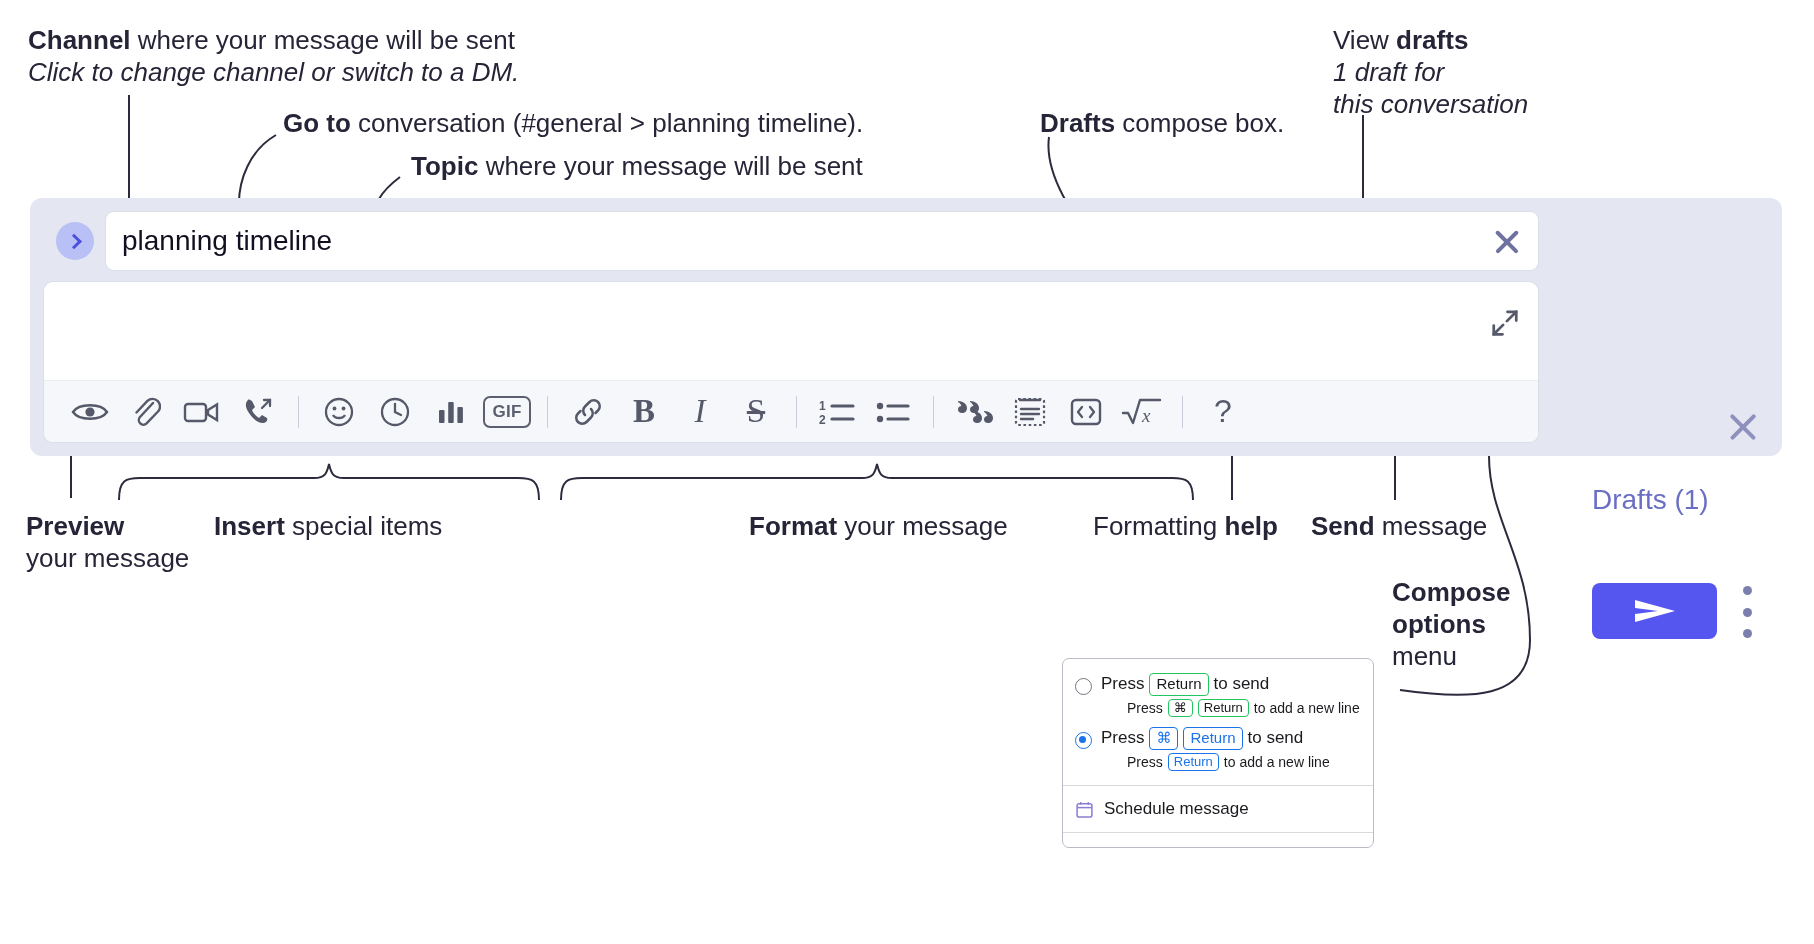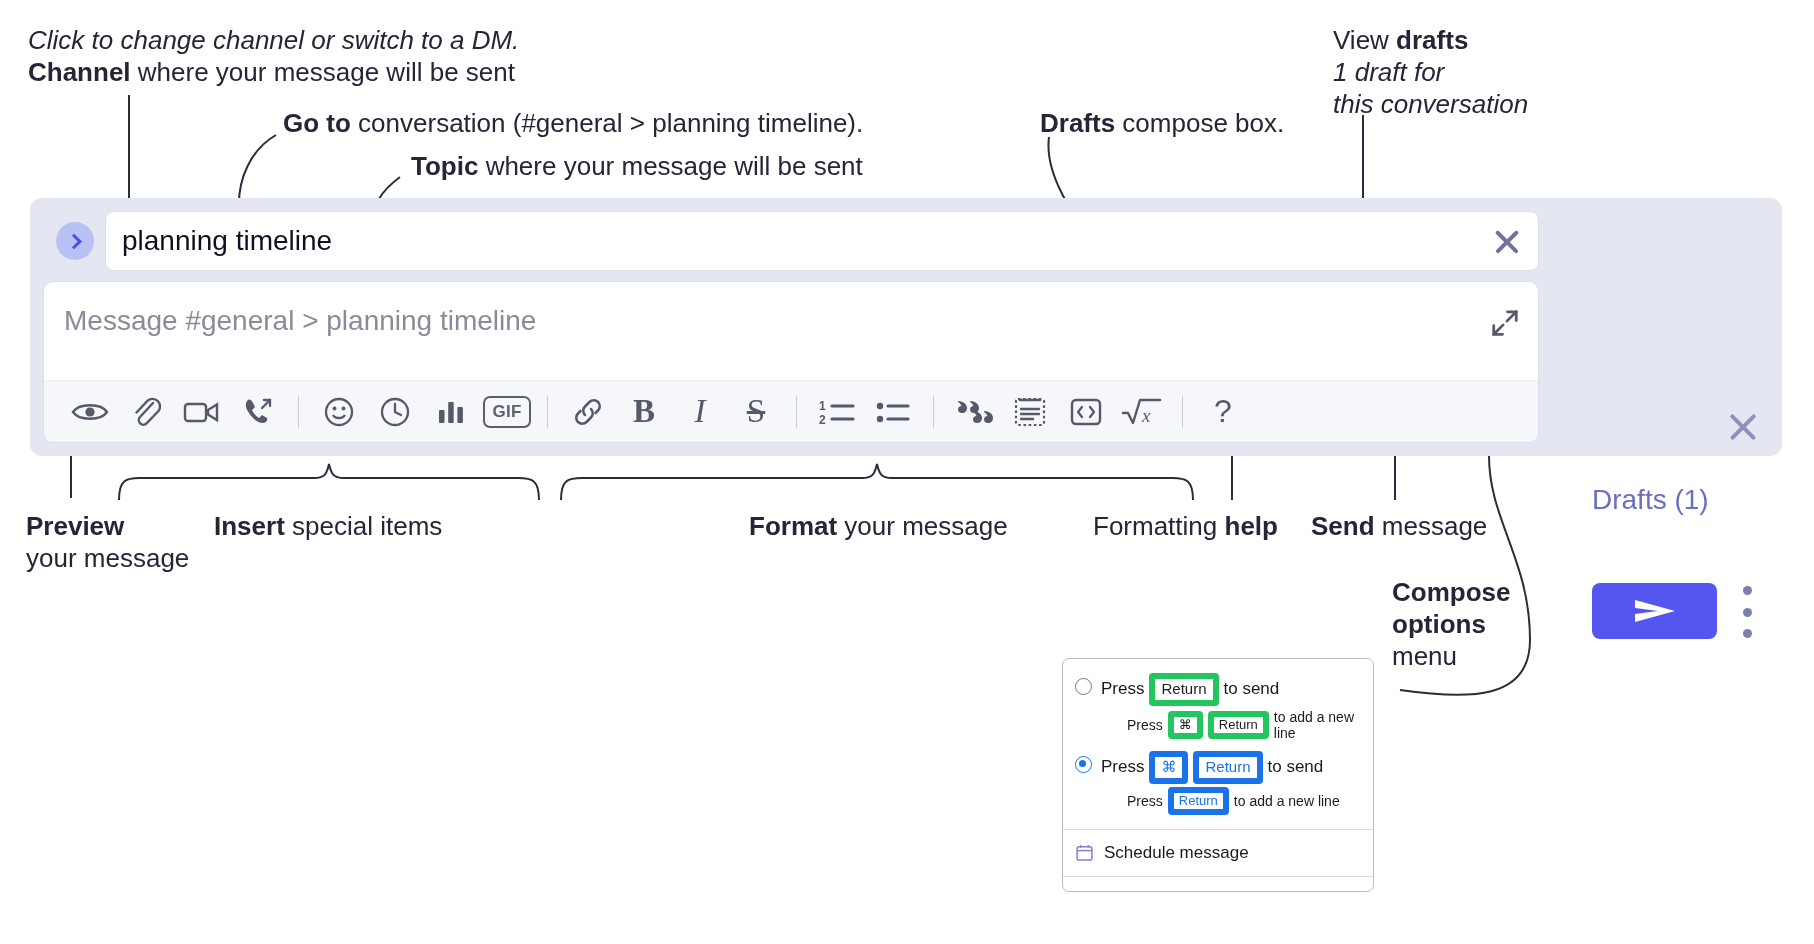--- a/index.html
+++ b/index.html
@@ -108,33 +108,33 @@
     position:absolute; left:1062px; top:658px; width:312px;
     background:#ffffff; border:1px solid #b9bcc6; border-radius:7px;
     padding:10px 0 6px 0;
   }
   .opt { display:flex; align-items:flex-start; padding:4px 12px 0 12px; }
   .radio { width:17px; height:17px; border-radius:50%; border:1.8px solid #767680; margin-top:5px; margin-right:9px; flex:0 0 auto; background:#fff; }
   .radio.on { border-color:#1a73e8; background:#fff; position:relative; }
   .radio.on:after { content:""; position:absolute; left:3px; top:3px; width:7px; height:7px; border-radius:50%; background:#1a73e8; }
   .opt-main { font-size:17px; color:#1b1b1f; display:flex; align-items:center; gap:5px; flex-wrap:nowrap; }
   .opt-sub  { font-size:14px; color:#1b1b1f; display:flex; align-items:center; gap:5px; margin:3px 0 6px 26px; }
-  .key { display:inline-block; border:6px solid #22c55e; border-radius:4px; padding:1px 6px; font-size:15px; line-height:1.25; color:#1b1b1f; background:#fff; }
+  .key { display:inline-block; border:1px solid #22c55e; border-radius:4px; padding:1px 6px; font-size:15px; line-height:1.25; color:#1b1b1f; background:#fff; }
   .opt-sub .key { font-size:13px; padding:0px 5px; }
   .key.blue { border-color:#1a73e8; color:#1a73e8; }
   .menu-sep { height:1px; background:#d9dade; margin:8px 0; }
   .mitem { display:flex; align-items:center; gap:10px; padding:5px 12px; font-size:17px; color:#1b1b1f; }
   .mico { width:19px; height:19px; flex:0 0 auto; }
 </style>
 </head>
 <body>
 
 <div class="anno" style="left:28px; top:24px;">
+  <div><b>Channel</b><span> where your message will be sent</span></div>
   <div><i>Click to change channel or switch to a DM.</i></div>
-  <div><b>Channel</b><span> where your message will be sent</span></div>
 </div>
 
 <div class="anno" style="left:283px; top:107px;">
   <b>Go to</b><span> conversation (#general &gt; planning timeline).</span>
 </div>
 
 <div class="anno" style="left:411px; top:150px;">
   <b>Topic</b><span> where your message will be sent</span>
 </div>
 
@@ -233,21 +233,20 @@
         <span class="arr"></span>
       </div>
 
       <div class="topic-field">
         <span class="topic-text">planning timeline</span>
         <span class="topic-x"></span>
       </div>
     </div>
 
     <div class="msgbox">
-      <div class="msg-placeholder">Message #general &gt; planning timeline</div>
       <svg class="expand-ic" viewBox="0 0 24 24">
         <g stroke="#55596a" stroke-width="2.2" stroke-linecap="round" fill="none">
           <path d="M14,3 L21,3 L21,10"></path>
             <path d="M21,3 L13.5,10.5"></path>
           <path d="M10,21 L3,21 L3,14"></path>
             <path d="M3,21 L10.5,13.5"></path>
         </g>
       </svg>
 
       <div class="toolbar">

